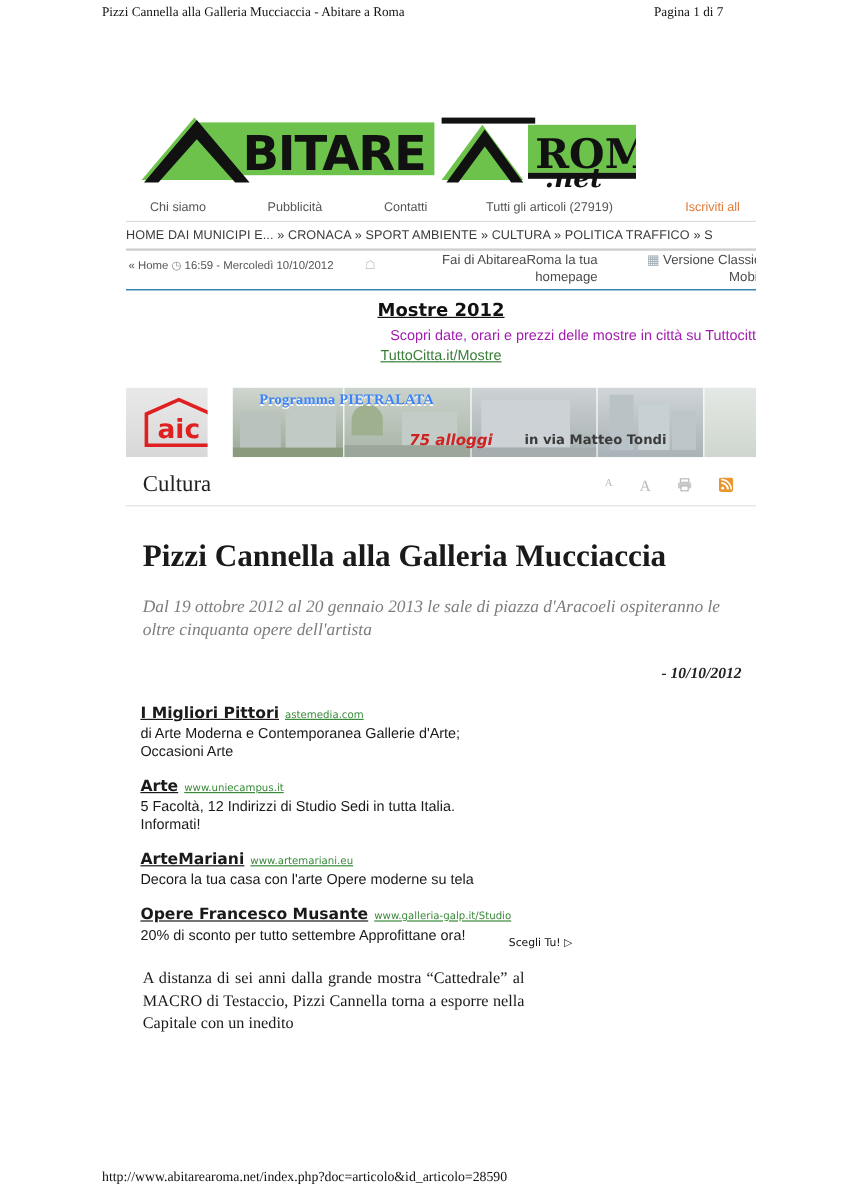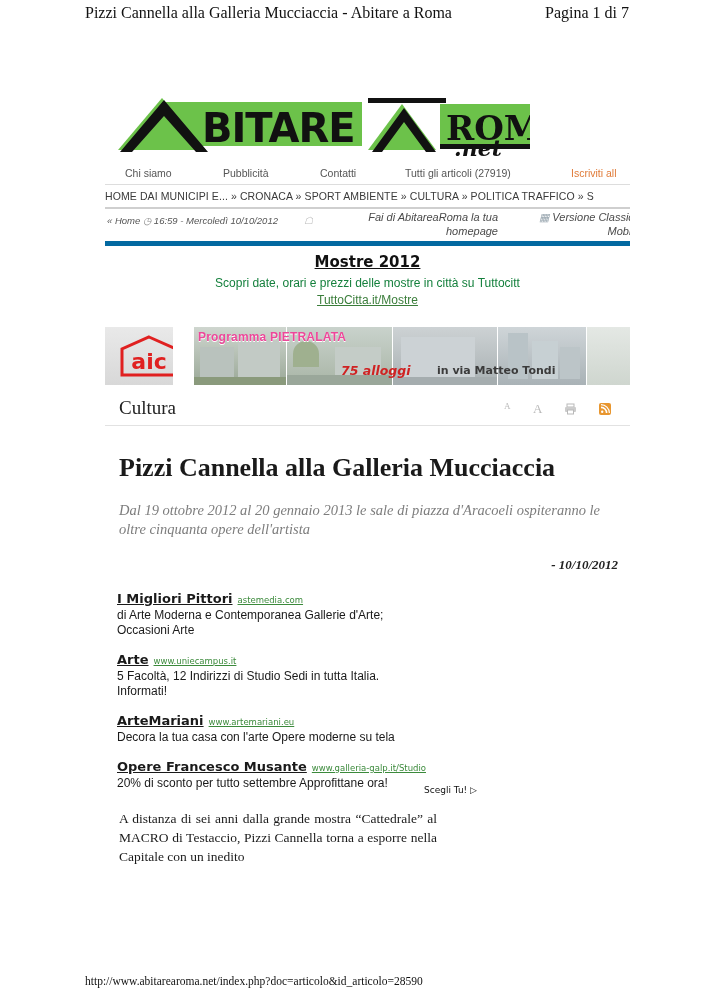--- a/index.html
+++ b/index.html
@@ -3,21 +3,21 @@
 <meta charset="utf-8">
 <style>
   html,body{margin:0;padding:0;background:#ffffff;}
   body{
     width:707px;height:1000px;position:relative;overflow:hidden;
     font-family:"Liberation Sans", sans-serif;color:#000;
   }
   
   .print-header{
     position:absolute;top:4px;left:0;width:579px;height:20px;
-    font-family:"Liberation Serif", serif;font-size:16px;color:#111;
+    font-family:"Liberation Serif", serif;font-size:11px;color:#111;
   }
   .print-header .ph-title{position:absolute;left:85px;top:0;white-space:nowrap;}
   .print-header .ph-page{position:absolute;left:545px;top:0;white-space:nowrap;}
   .print-footer{
     position:absolute;left:85px;top:975px;
     font-family:"Liberation Serif", serif;font-size:11.5px;color:#111;white-space:nowrap;
   }
   
   .site{
     position:absolute;left:105px;top:88px;width:525px;height:810px;overflow:hidden;
@@ -40,60 +40,60 @@
   .tn1{left:20px;} .tn2{left:118px;} .tn3{left:215px;} .tn4{left:300px;}
   .tn5{left:466px;color:#e07b39;}
   .mainnav{
     font-size:10.5px;color:#3a3a3a;letter-spacing:.1px;
     white-space:nowrap;line-height:18px;padding-top:2px;
   }
   .mainnav .row2{display:block;}
   .navline{border-bottom:2px solid #cfcfcf;margin-top:2px;}
   
   .crumb{
-    position:relative;height:32px;font-size:9.5px;color:#555;border-bottom:5px solid #0369a1;font-style:italic;
+    position:relative;height:32px;font-size:9.5px;color:#555;border-bottom:1px solid #0369a1;
   }
   .crumb .c-left{position:absolute;left:2px;top:6px;white-space:nowrap;}
   .crumb .c-left .clock{color:#888;}
   .crumb .home-ico{position:absolute;left:199px;top:6px;color:#bdbdbd;font-size:10px;}
   .crumb .c-mid{
     position:absolute;left:228px;top:1px;width:165px;text-align:right;
     font-size:11px;color:#4a4a4a;line-height:14px;
   }
   .crumb .c-right{
     position:absolute;left:405px;top:1px;width:130px;text-align:right;
     font-size:11px;color:#4a4a4a;line-height:14px;
   }
   .crumb .c-right .scr{color:#9aa7b0;margin-right:3px;}
   
   .mostre{height:72px;position:relative;text-align:center;padding-top:7px;}
   .mostre .m-title{
     font-size:15px;font-weight:bold;text-decoration:underline;color:#111;
     font-family:"DejaVu Sans", sans-serif;
   }
-  .mostre .m-sub{font-size:12px;color:#15803d;margin-top:5px;white-space:nowrap;}
+  .mostre .m-sub{font-size:12px;color:#a21caf;margin-top:5px;white-space:nowrap;text-align:right;}
   .mostre .m-url{
     font-size:12px;color:#3a7d3a;text-decoration:underline;margin-top:3px;
   }
   
   .strip{position:relative;height:58px;margin-top:2px;overflow:hidden;}
   .strip .cell{position:absolute;top:0;height:58px;overflow:hidden;}
   .cell-aic{left:0;width:68px;background:linear-gradient(#e9e9e9,#d8d8d8);}
   .aic-badge{
     position:absolute;left:14px;top:8px;width:60px;height:42px;
   }
   .cell-b{left:89px;width:92px;background:linear-gradient(#cfd6cf,#9aa897);}
   .cell-c{left:182px;width:105px;background:linear-gradient(#c9d2cc,#a9b5a6);}
   .cell-d{left:288px;width:104px;background:linear-gradient(#cdd2d4,#a8b0b2);}
   .cell-e{left:393px;width:88px;background:linear-gradient(#cfd5d8,#a9b2b6);}
   .cell-f{left:482px;width:54px;background:linear-gradient(#e4e8e4,#cfd6cf);}
   .bld{position:absolute;background:#b9c2bd;}
   .strip-t1{
-    position:absolute;left:93px;top:3px;font-size:12px;font-weight:bold;color:#ec4899;
-    font-family:Liberation Sans, sans-serif;letter-spacing:.2px;text-shadow:0 1px 0 #fff;
+    position:absolute;left:111px;top:3px;font-size:12px;font-weight:bold;color:#3b82f6;
+    font-family:Liberation Serif, serif;letter-spacing:.2px;text-shadow:0 1px 0 #fff;
   }
   .strip-t2{
     position:absolute;left:236px;top:36px;font-size:12.5px;font-weight:bold;
     font-style:italic;color:#cf2222;font-family:"DejaVu Sans", sans-serif;
   }
   .strip-t3{
     position:absolute;left:332px;top:37px;font-size:11px;font-weight:bold;
     color:#3b3b3b;font-family:"DejaVu Sans", sans-serif;
   }
   

